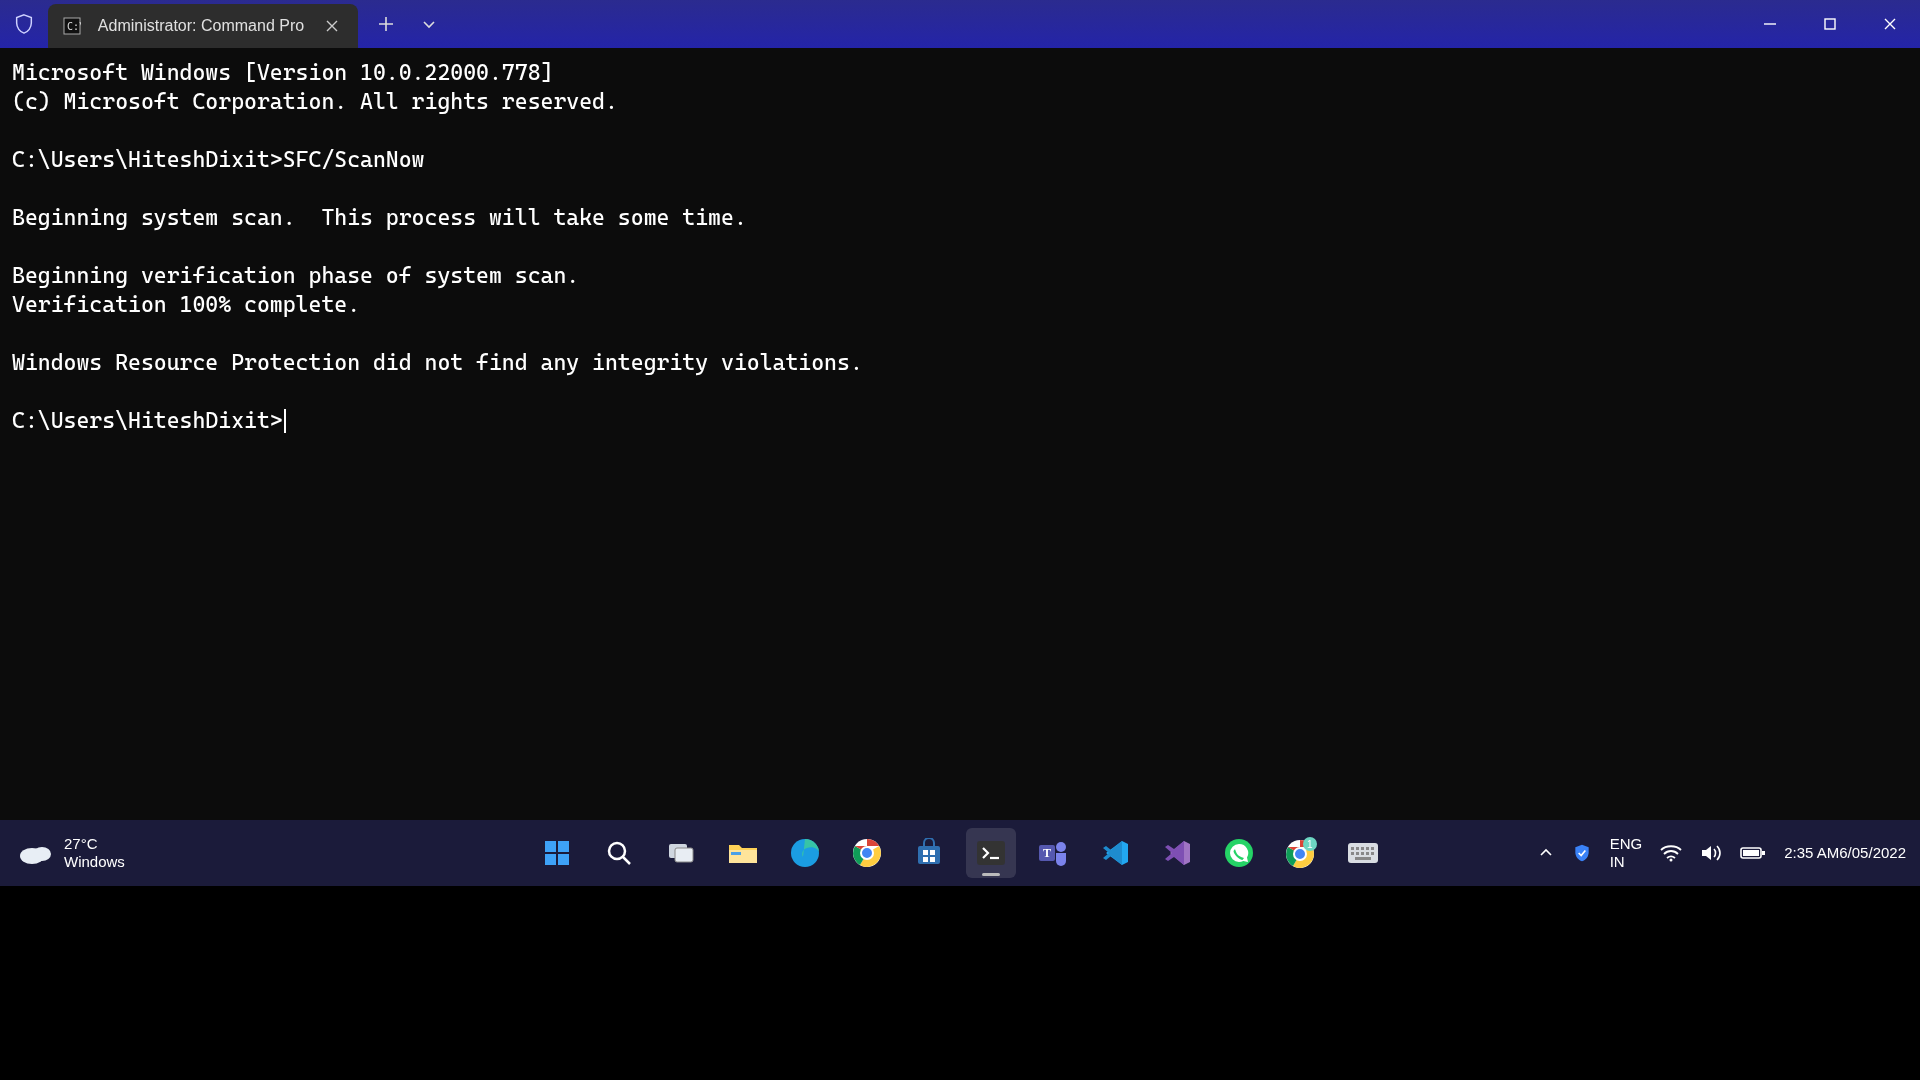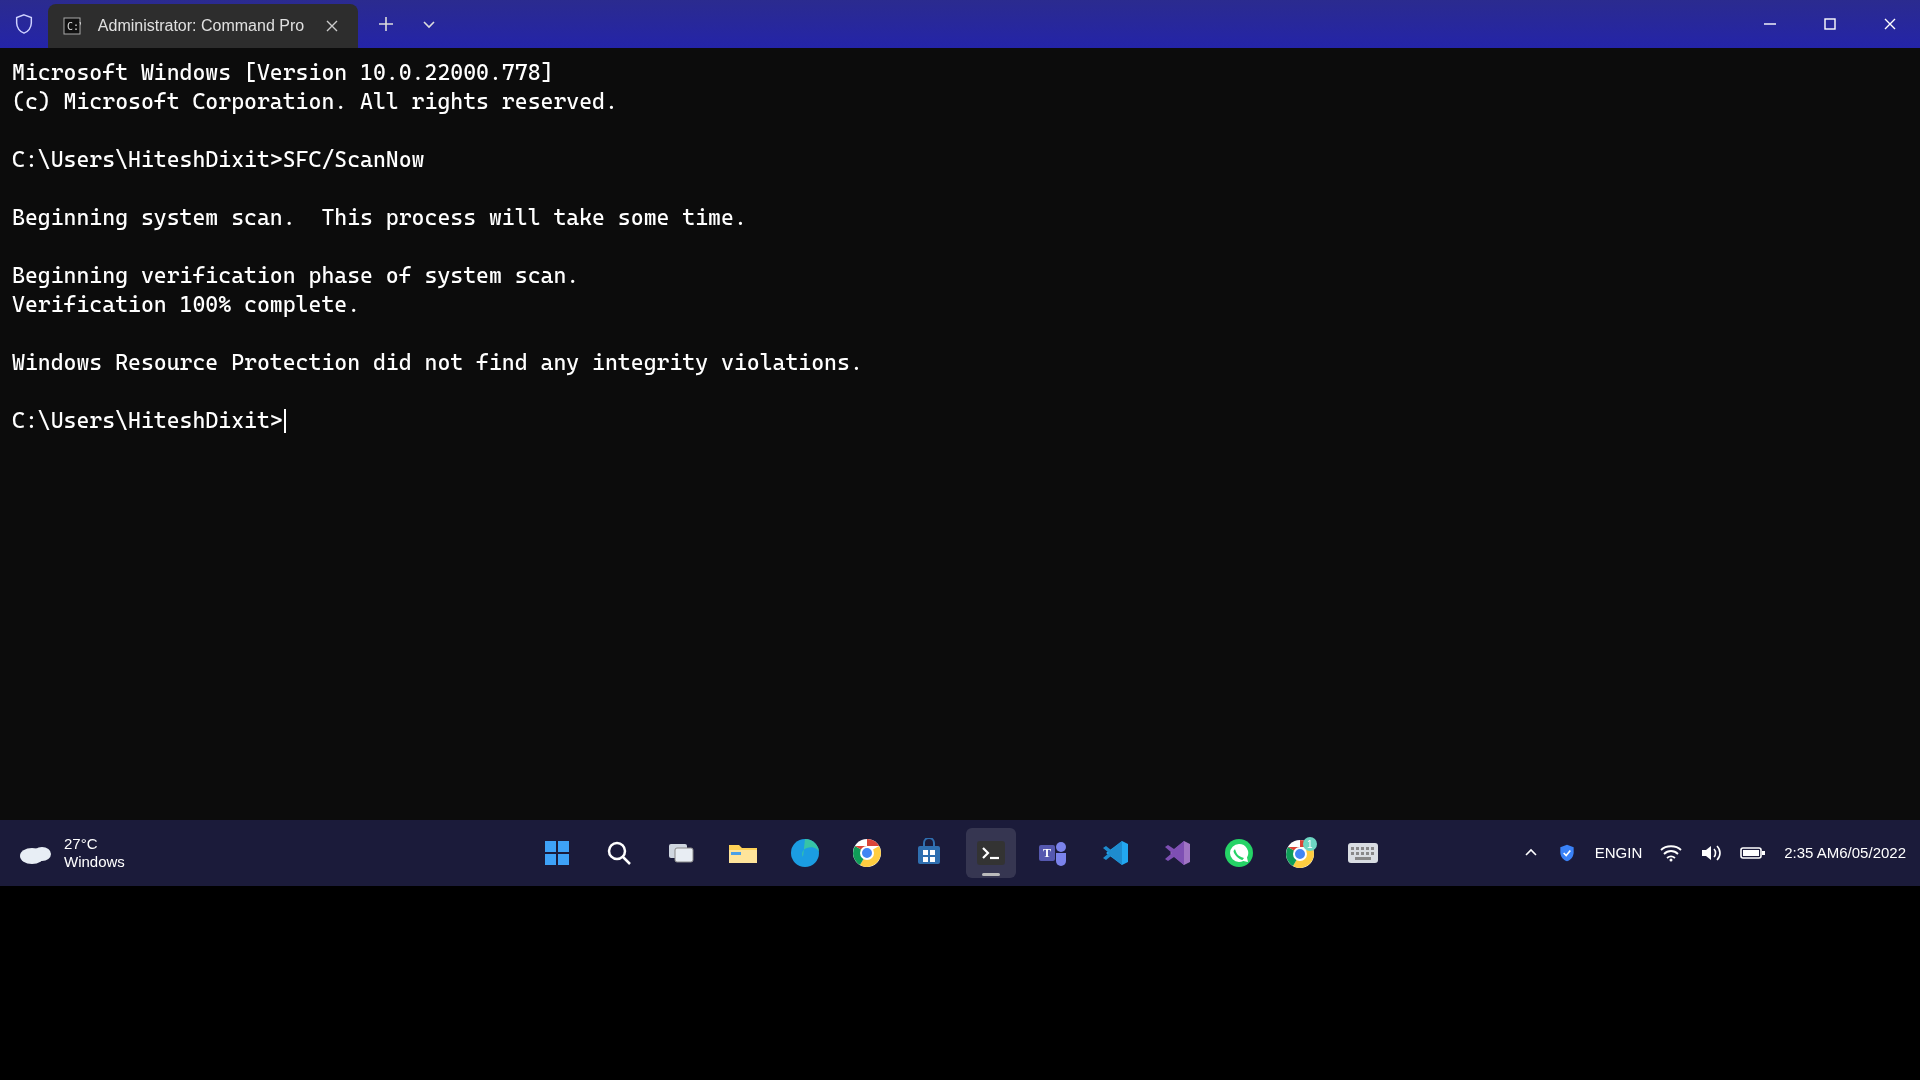--- a/index.html
+++ b/index.html
@@ -68,21 +68,21 @@
     .weather { display: flex; align-items: center; gap: 12px; margin-left: 18px; }
     .weather-icon { font-size: 28px; }
     .weather-text { display: flex; flex-direction: column; line-height: 18px; font-size: 15px; }
 
     .task-icons { position: absolute; left: 50%; transform: translateX(-50%); display: flex; gap: 12px; align-items: center; }
     .ticon { width: 50px; height: 50px; display: flex; align-items: center; justify-content: center; border-radius: 6px; cursor: pointer; }
     .ticon.active { background: rgba(255,255,255,.12); position: relative; }
     .ticon.active::after { content: ""; position: absolute; bottom: 2px; left: 50%; transform: translateX(-50%); width: 18px; height: 3px; border-radius: 2px; background: #bbb; }
 
     .tray { position: absolute; right: 14px; display: flex; align-items: center; gap: 18px; }
-    .tray .lang { display: flex; line-height: 18px; font-size: 15px; text-align: center; }
+    .tray .lang { display: flex; flex-direction: column; line-height: 18px; font-size: 15px; }
     .tray .clock { display: flex; flex-direction: row; line-height: 18px; font-size: 15px; text-align: left; }
     .tray-icon { font-size: 18px; cursor: pointer; }
 
     svg { display: block; }
   </style>
 </head>
 <body>
 
 <div class="titlebar">
   <div class="titlebar-left">

